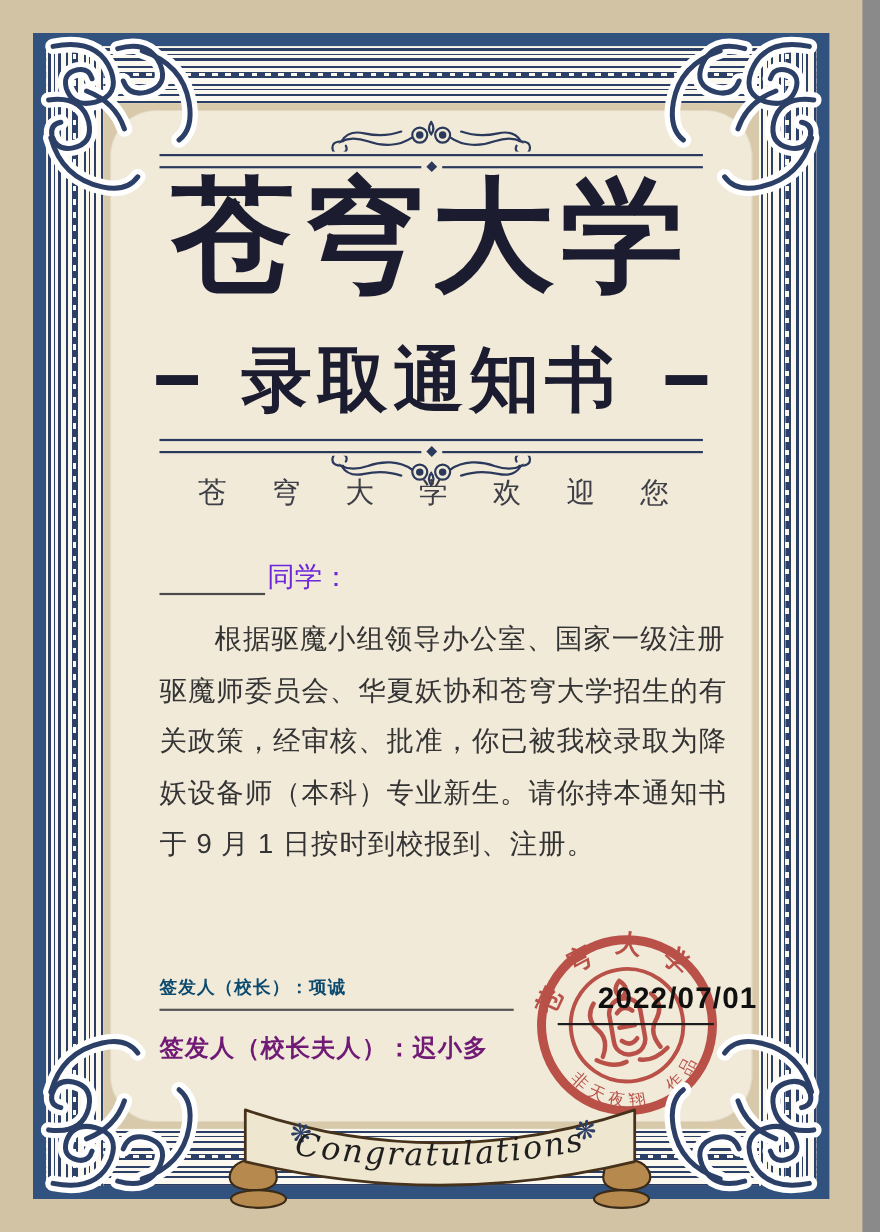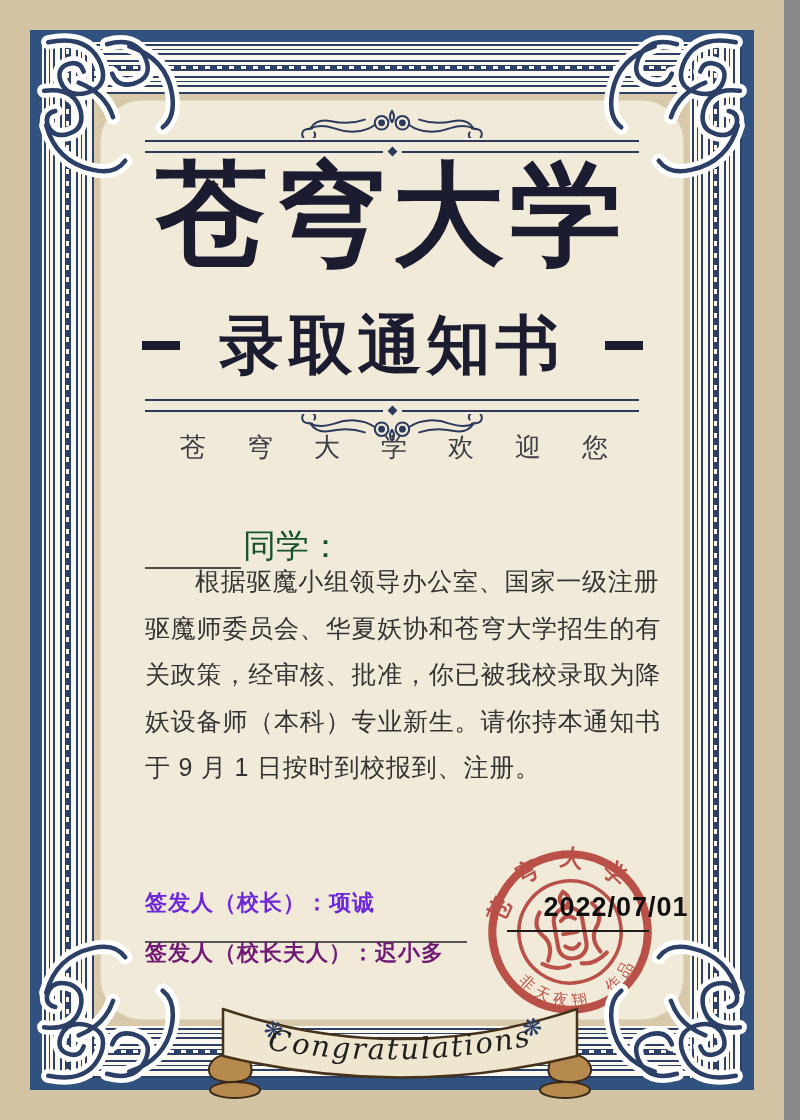--- a/index.html
+++ b/index.html
@@ -57,33 +57,33 @@
           color:#1c1c31; }
   .subtitle{ position:absolute; left:101px; right:101px; top:302px; z-index:3;
           display:flex; align-items:center; justify-content:center; gap:40px; }
   .subtitle .txt{ font-size:64px; font-weight:900; letter-spacing:5px; color:#1c1c31; }
   .subtitle .dash{ width:38px; height:9px; background:#1c1c31; }
   .welcome{ position:absolute; left:101px; right:101px; top:430px; z-index:3;
           text-align:center; font-size:26px; letter-spacing:41px; padding-left:45px;
           color:#3e3e46; }
 
   
-  .salutation{ position:absolute; left:145px; top:524px; z-index:3;
-          font-size:33px; color:#14532d; }
+  .salutation{ position:absolute; left:145px; top:508px; z-index:3;
+          font-size:25px; color:#6d28d9; }
   .salutation .blank{ display:inline-block; width:96px; height:25px;
           border-bottom:2px solid #4a4a4a; margin-right:2px; vertical-align:bottom; }
   .para{ position:absolute; left:145px; right:138px; top:558px; z-index:3; }
   .para .line{ font-size:25px; letter-spacing:.8px; color:#343434; line-height:46.5px;
           white-space:nowrap; }
   .para .line.indent{ padding-left:50px; }
 
   
   .sig1{ position:absolute; left:145px; top:888px; width:322px; z-index:5;
-         font-size:22px; font-weight:bold; letter-spacing:1px; color:#6d28d9;
-         padding-bottom:23px; border-bottom:2px solid #555; }
+         font-size:16px; font-weight:bold; letter-spacing:1px; color:#0c4a6e;
+         padding-bottom:8px; border-bottom:2px solid #555; }
   .sig2{ position:absolute; left:145px; top:938px; z-index:5;
          font-size:22px; font-weight:bold; letter-spacing:1px; color:#701a75; }
   .seal{ position:absolute; left:478px; top:840px; width:184px; height:184px;
          z-index:4; transform:rotate(-10deg); opacity:.93; }
   .date{ position:absolute; left:505px; top:892px; width:150px; z-index:5;
          text-align:center; font-size:27px; font-weight:bold; color:#101010;
          letter-spacing:1px;margin-left:36px; }
   .date-line{ position:absolute; left:507px; top:930px; width:142px; height:2px;
          background:#1c1c1c; z-index:5; }
 

